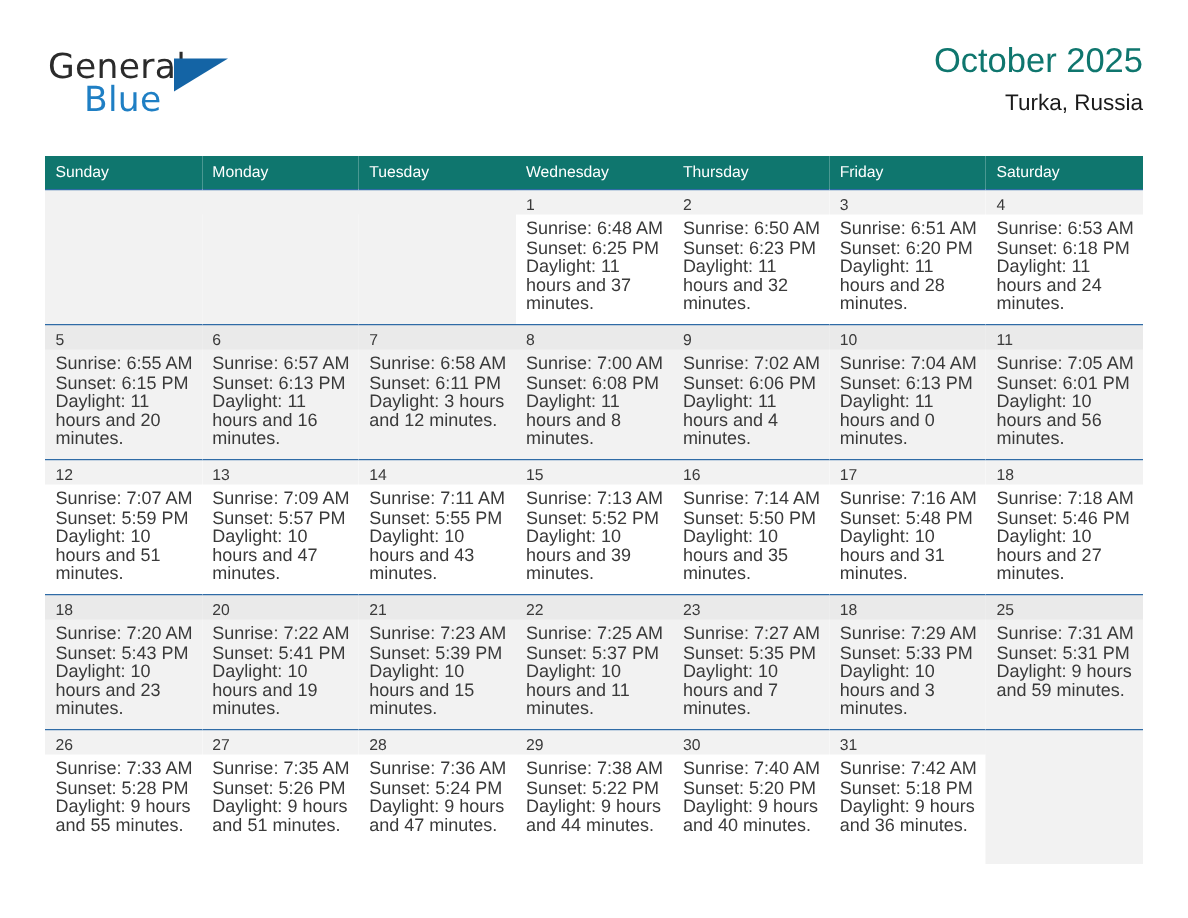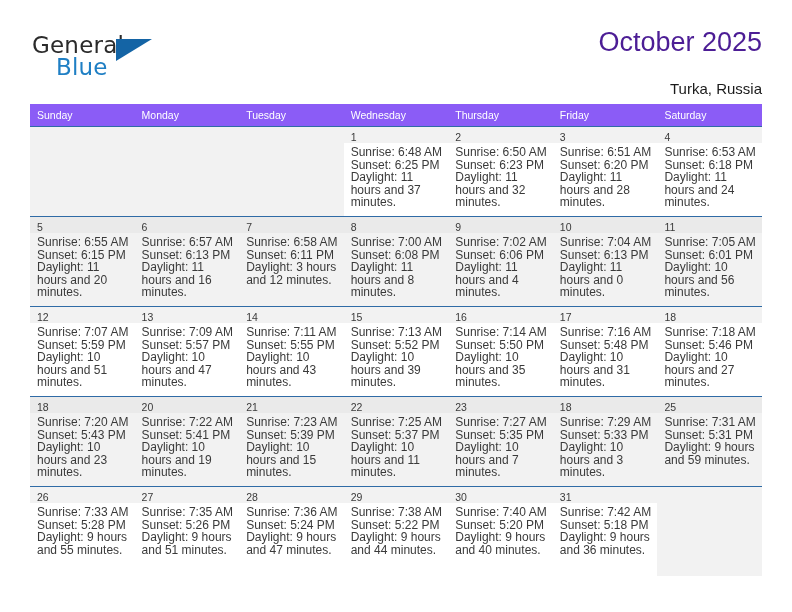--- a/index.html
+++ b/index.html
@@ -64,48 +64,48 @@
     border-bottom: 22px solid transparent;
   }
 
   .title-block {
     position: absolute;
     right: 0;
     top: 0;
     text-align: right;
   }
   .cal-title {
-    font-size: 27px;
-    color: #4c1d95;
+    font-size: 23px;
+    color: #0f766e;
     line-height: 1.05;
     font-family: "Liberation Sans", sans-serif;
     white-space: nowrap;
   }
   .cal-subtitle {
-    margin-top: 24px;
+    margin-top: 8px;
     font-size: 15px;
     color: #1a1a1a;
     font-family: "Liberation Sans", sans-serif;
     white-space: nowrap;
   }
 
   
   .calendar {
     position: absolute;
     left: 30px;
     top: 104px;
     width: 732px;
   }
   table.cal-table {
     border-collapse: collapse;
     table-layout: fixed;
     width: 732px;
   }
   table.cal-table th {
-    background: #8b5cf6;
+    background: #0f766e;
     color: #ffffff;
     font-size: 10.5px;
     font-weight: normal;
     text-align: left;
     padding: 5px 0 5px 7px;
     height: 12px;
     border: none;
   }
   table.cal-table td {
     vertical-align: top;

